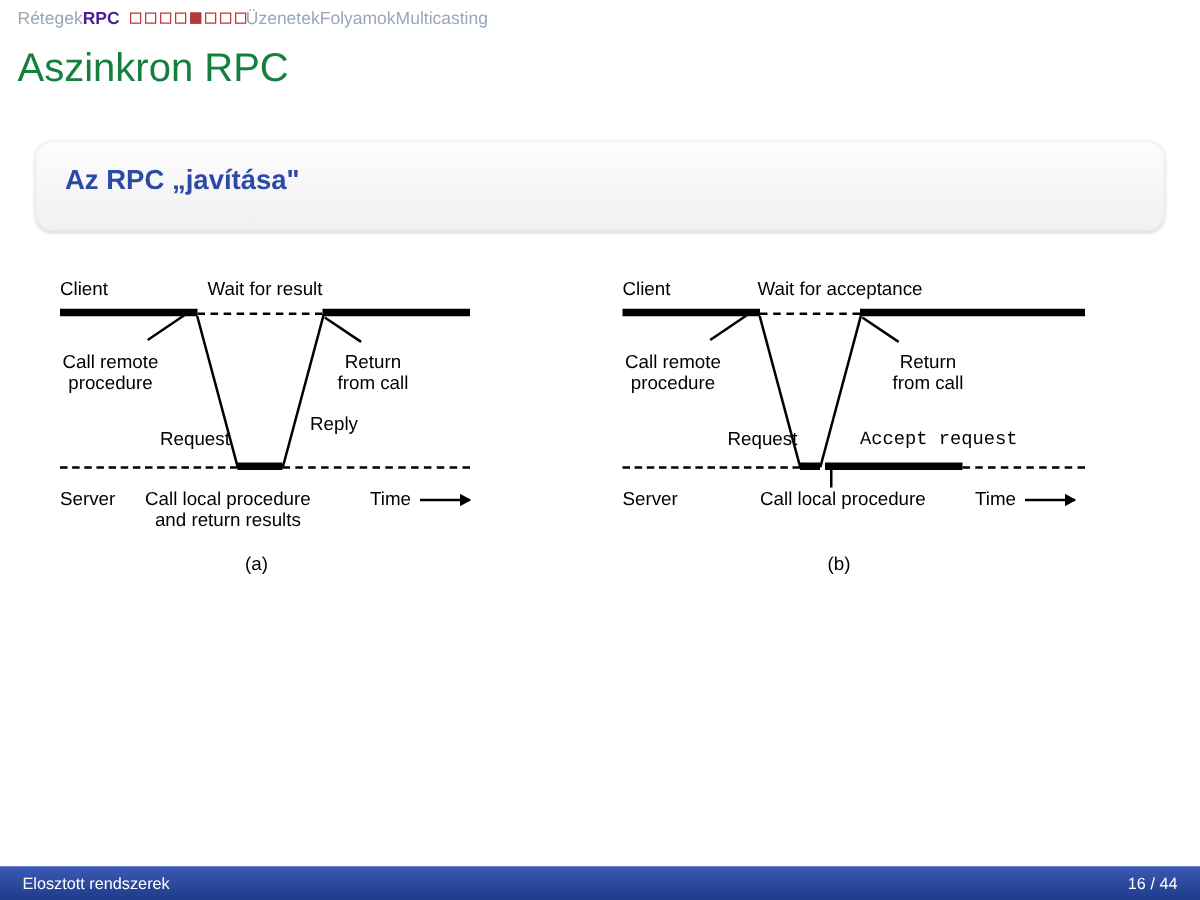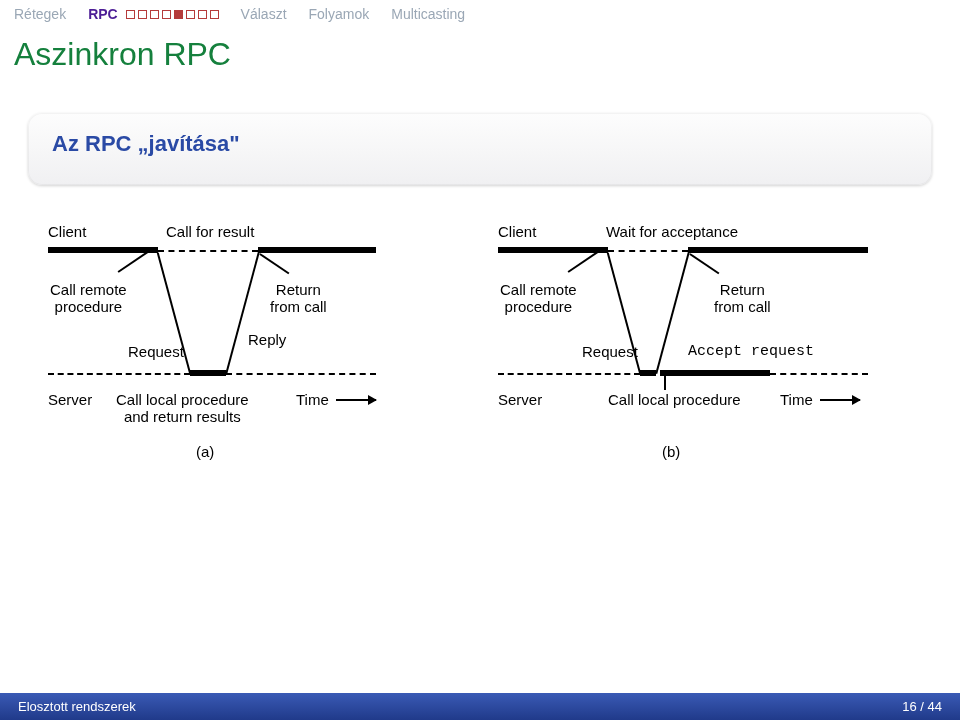--- a/index.html
+++ b/index.html
@@ -7,21 +7,20 @@
     width: 960px;
     height: 720px;
     font-family: "Helvetica Neue", Helvetica, Arial, sans-serif;
     background: #fff;
     position: relative;
     overflow: hidden;
   }
   
   .nav {
     display: flex;
-    gap: 22px;
     padding: 6px 14px 4px 14px;
     font-size: 14px;
     color: #9aa7b5;
     align-items: center;
   }
   .nav .tab { color: #9aa7b5; }
   .nav .tab.active { color: #4c1d95; font-weight: 600; }
   .progress {
     display: inline-flex;
     gap: 3px;
@@ -140,35 +139,35 @@
       <span class="sq"></span>
         <span class="sq"></span>
         <span class="sq"></span>
         <span class="sq"></span>
       <span class="sq filled"></span>
       <span class="sq"></span>
         <span class="sq"></span>
         <span class="sq"></span>
     </span>
   </span>
-  <span class="tab">Választ</span>
+  <span class="tab">Üzenetek</span>
   <span class="tab">Folyamok</span>
   <span class="tab">Multicasting</span>
 </div>
 
 <div class="title">Aszinkron RPC</div>
 
 <div class="box">
   <div class="box-title">Az RPC „javítása"</div>
 </div>
 
 <div class="diagram">
 
   <div class="lbl" style="left:0px; top:12px;">Client</div>
-  <div class="lbl" style="left:118px; top:12px;">Call for result</div>
+  <div class="lbl" style="left:118px; top:12px;">Wait for result</div>
 
   <div class="bar" style="left:0px; top:36px; width:110px;"></div>
   <div class="dash-h" style="left:110px; top:39px; width:100px;"></div>
   <div class="bar" style="left:210px; top:36px; width:118px;"></div>
 
   <div class="diag" style="left:70px; top:60px; width:40px; transform:rotate(-34deg);"></div>
   <div class="diag" style="left:212px; top:42px; width:35px; transform:rotate(34deg);"></div>
 
   <div class="lbl" style="left:2px; top:70px;">
     <span>Call remote</span><br>

